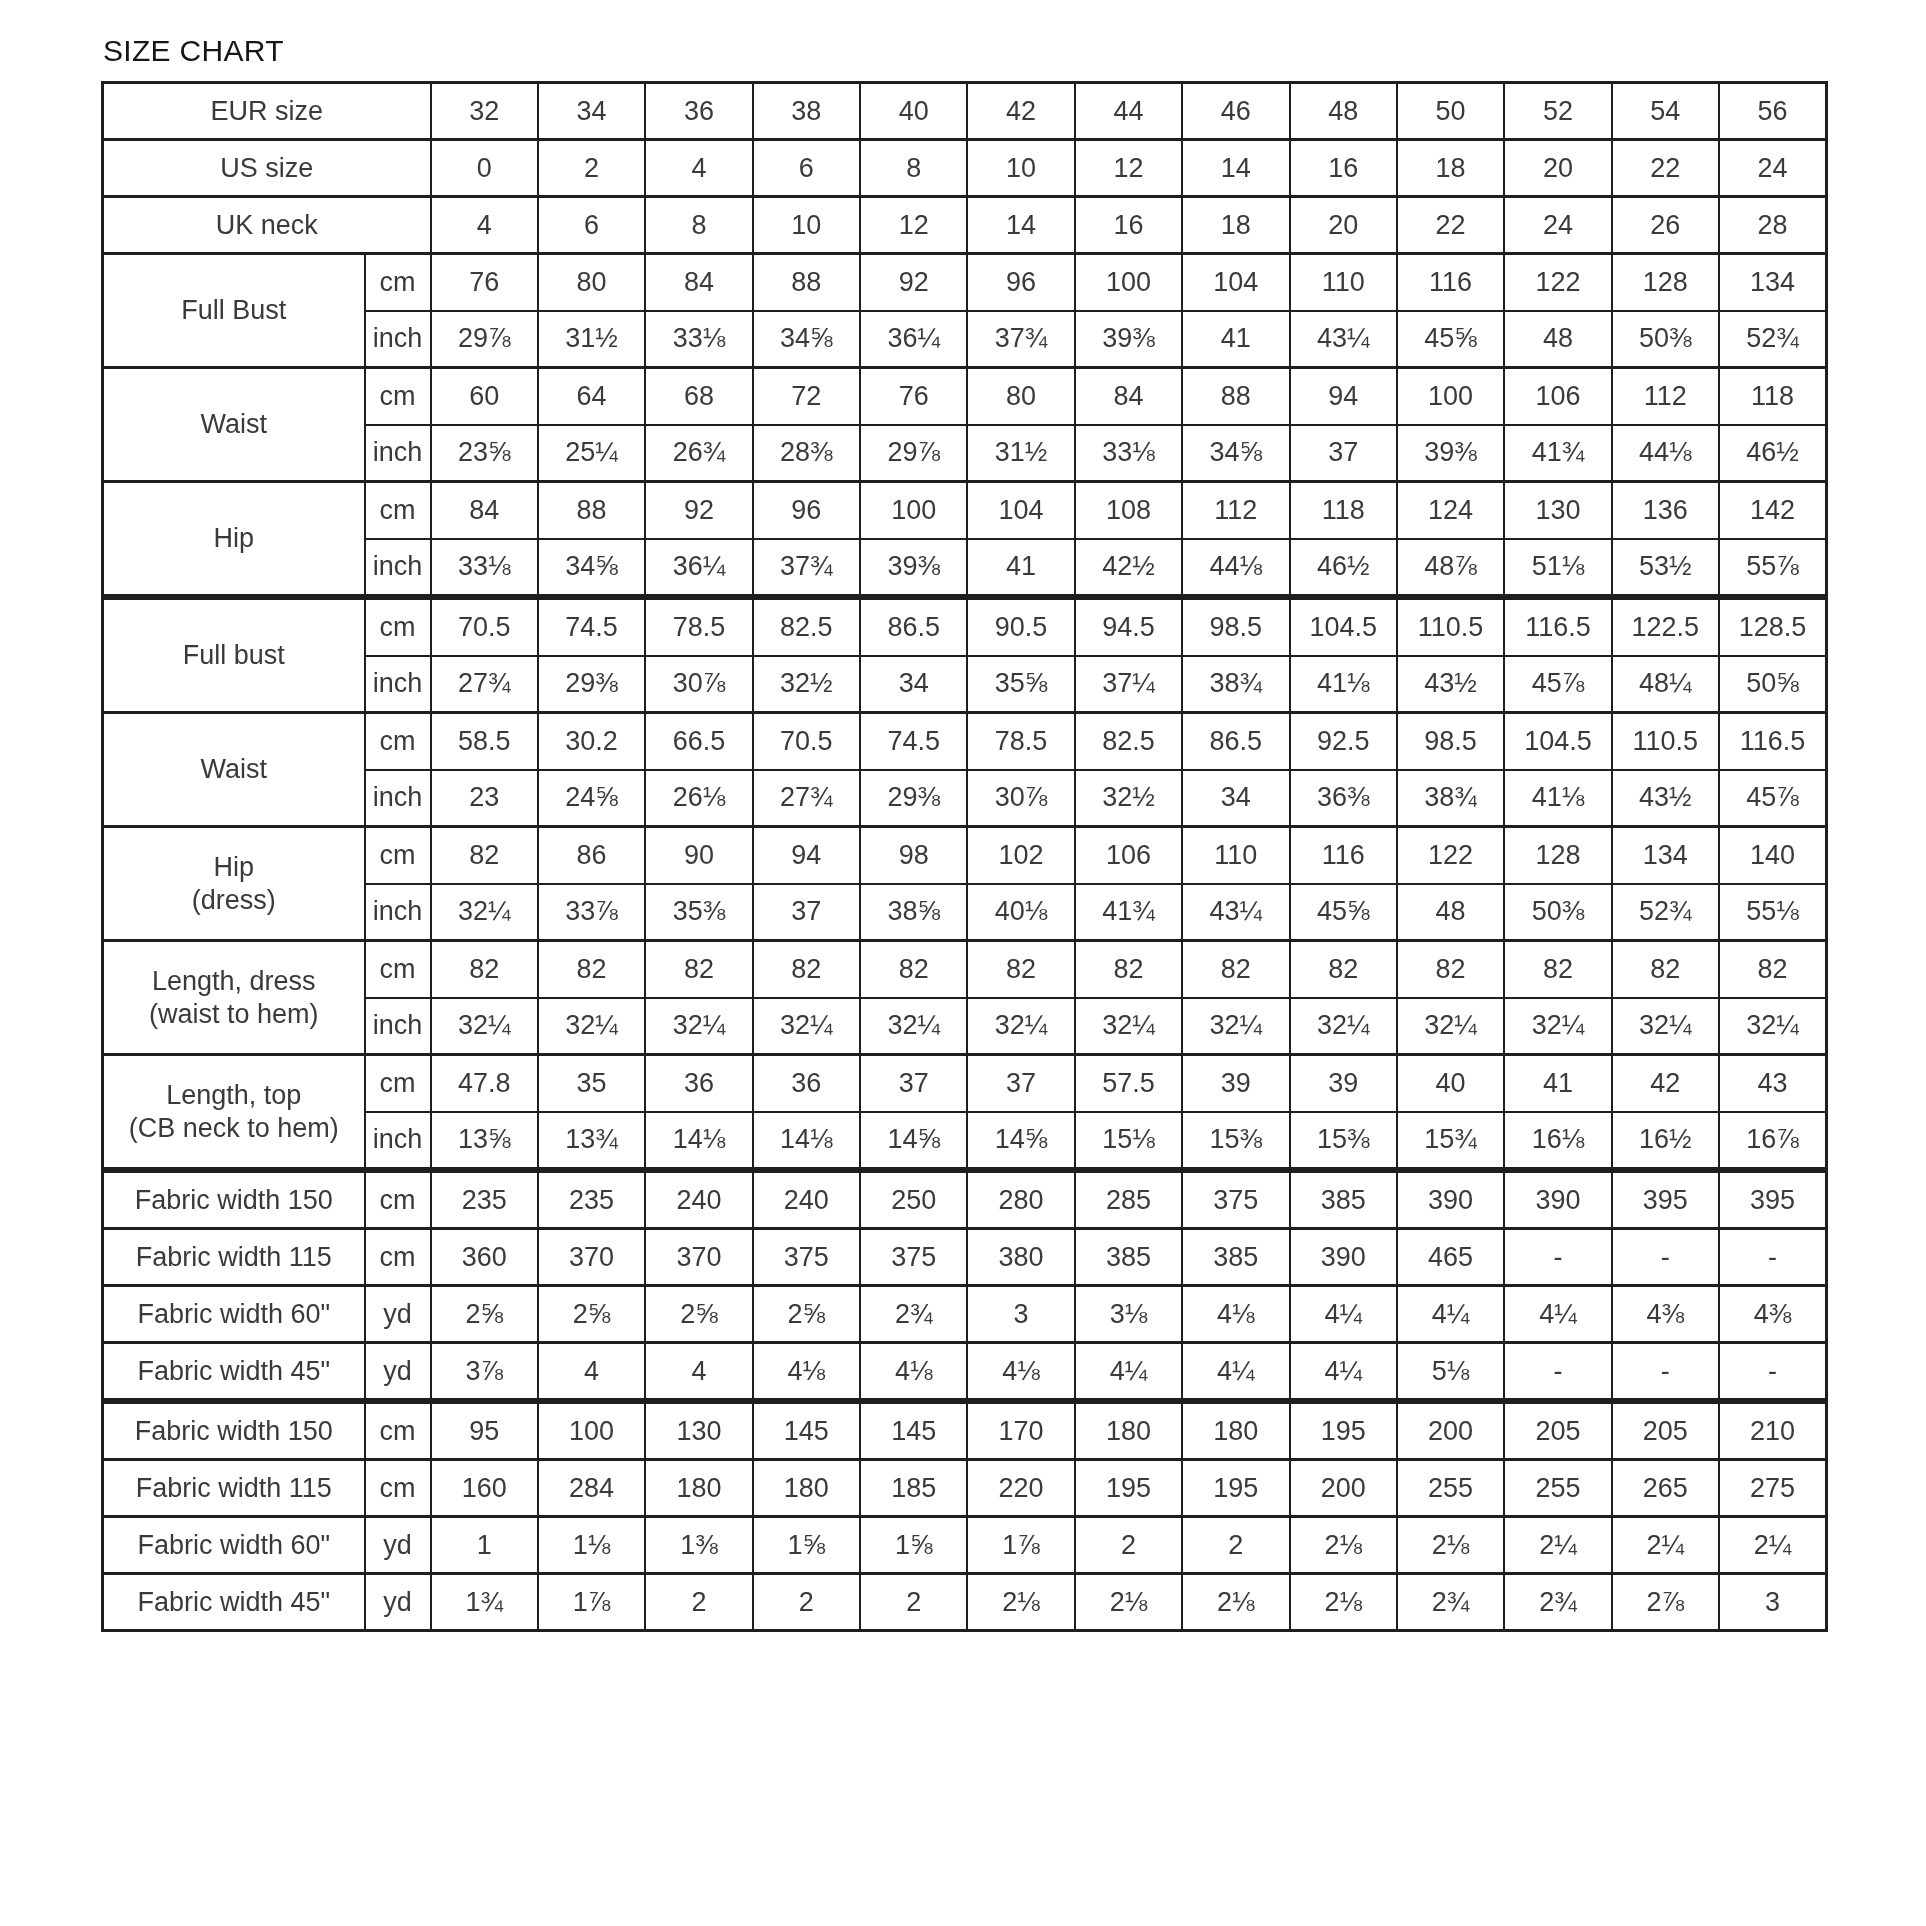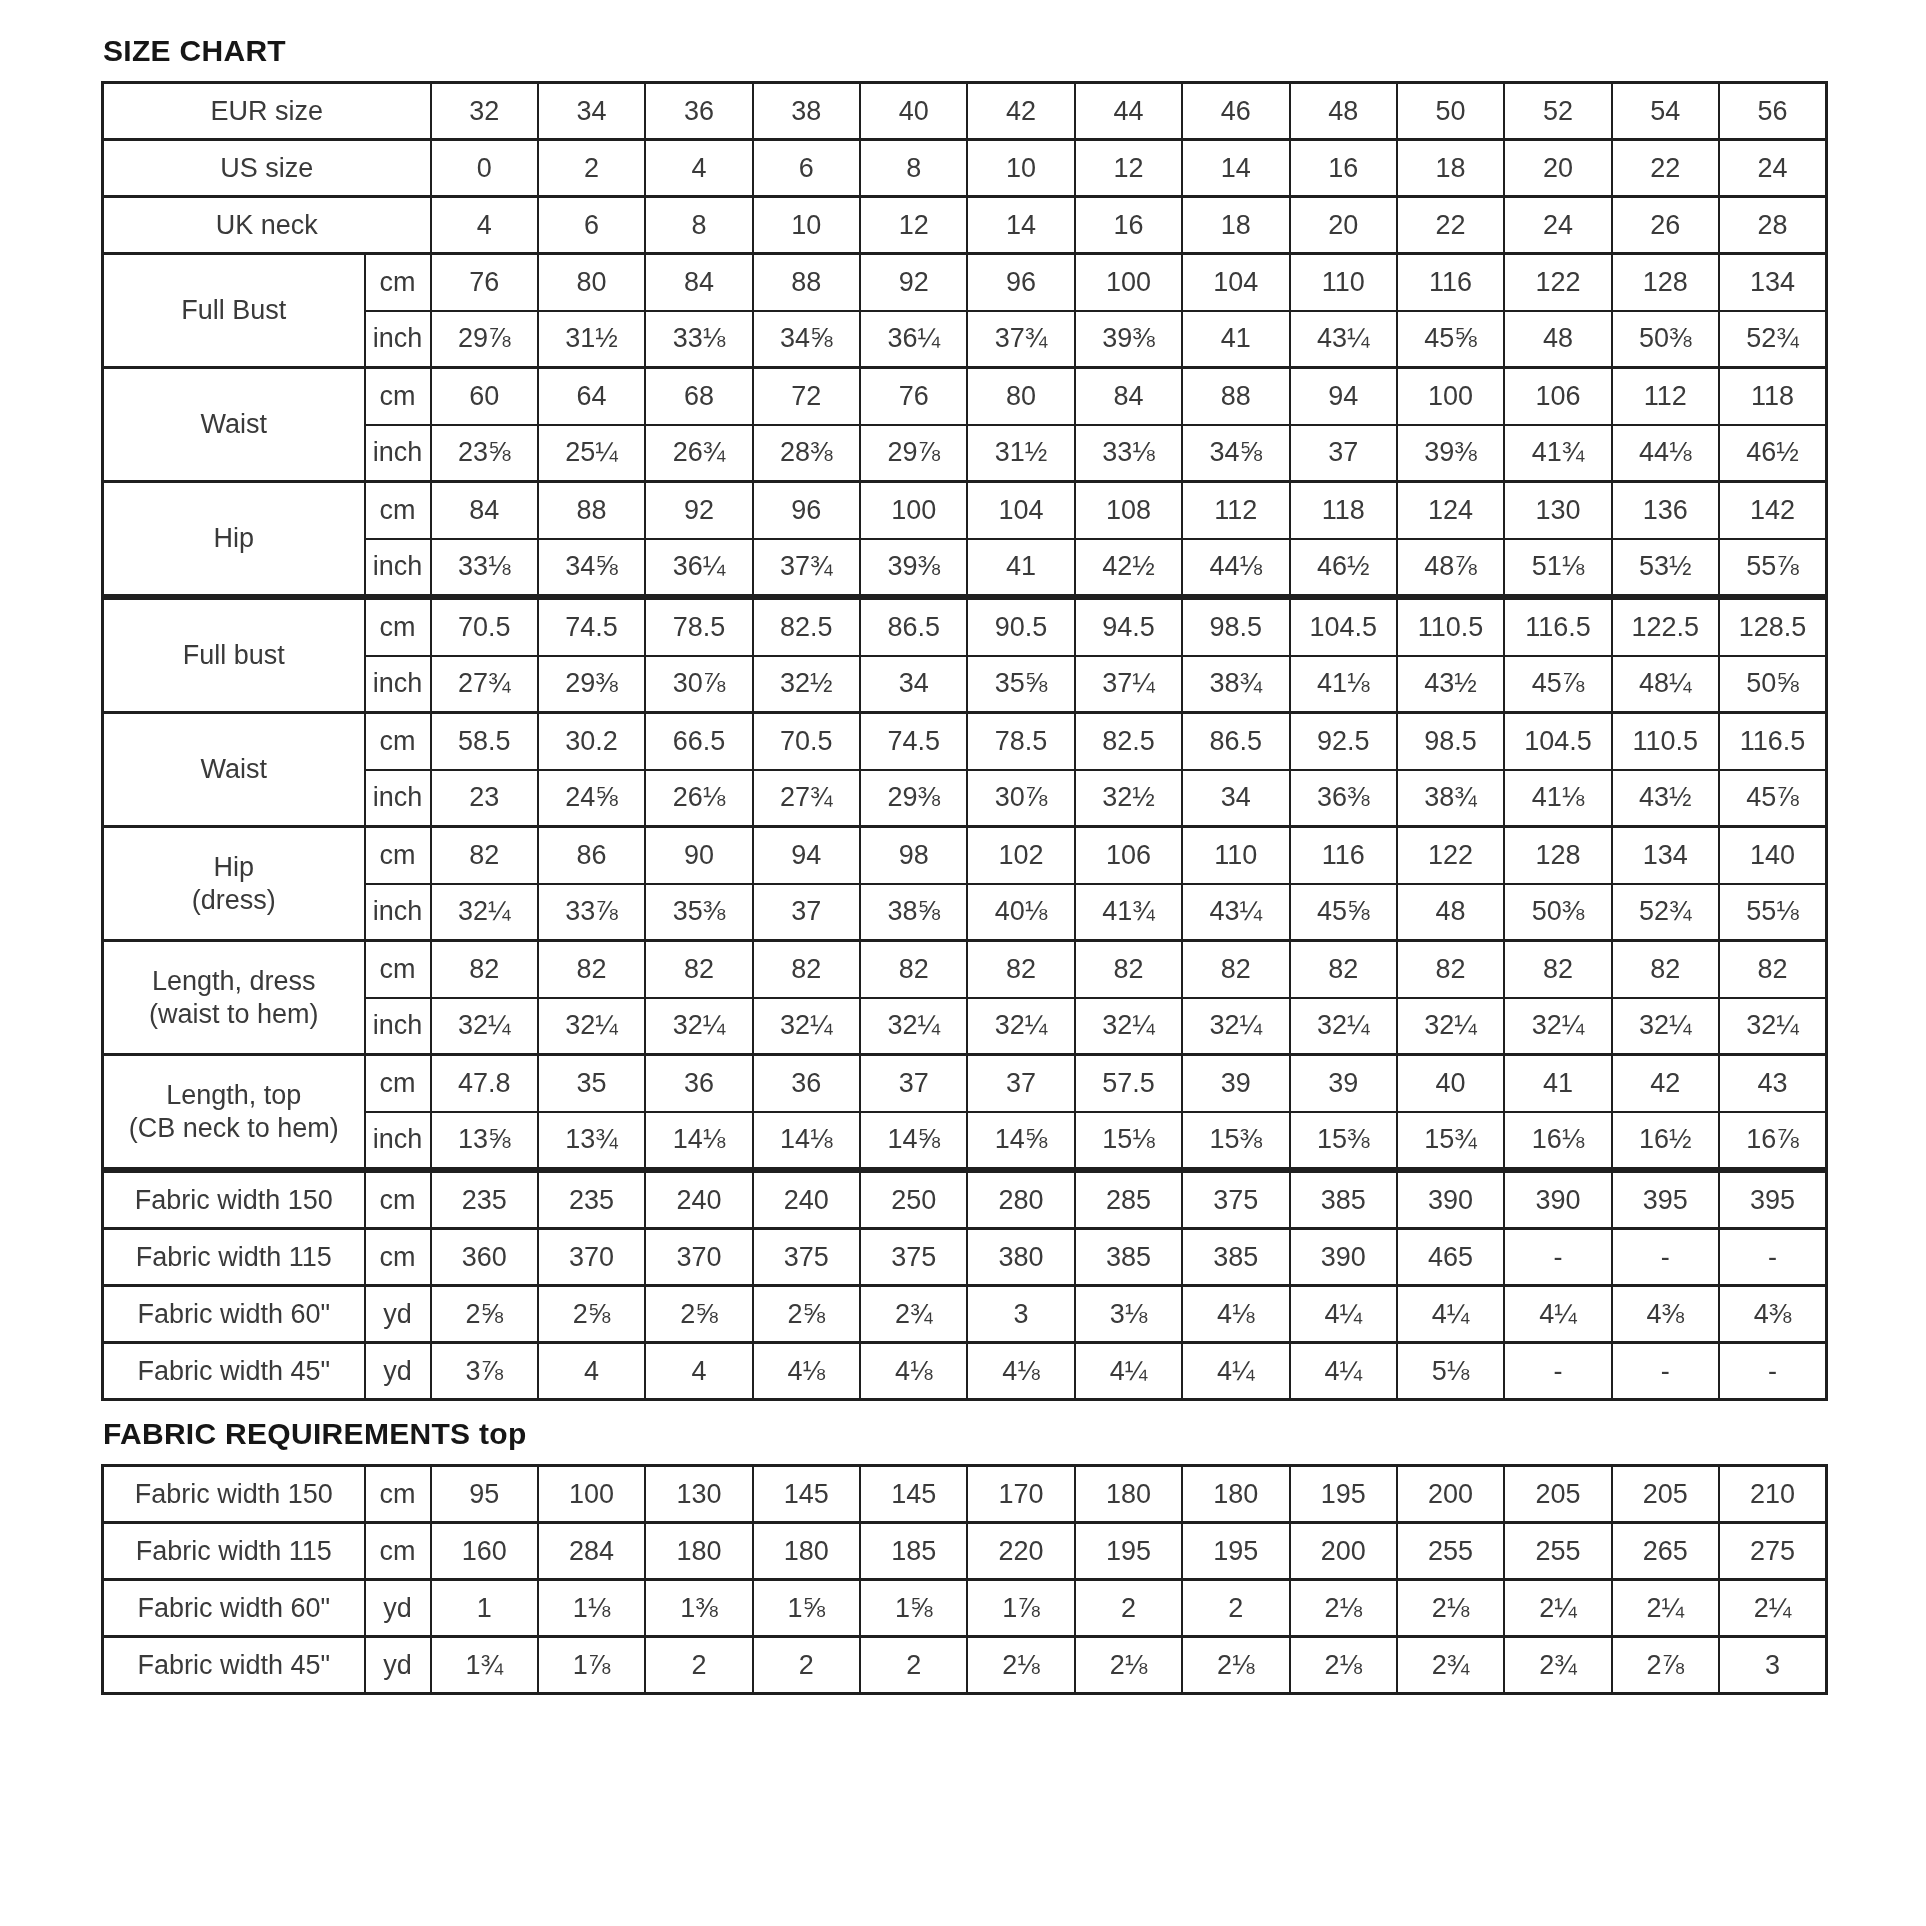--- a/index.html
+++ b/index.html
@@ -10,21 +10,21 @@
     overflow: hidden;
     background: #ffffff;
     font-family: "Liberation Sans", sans-serif;
     color: #3a3a3a;
   }
   .page {
     padding: 34px 99px 40px 101px;
   }
   .section-title {
     font-size: 30px;
-    font-weight: 700;
+    font-weight: 400;
     color: #161616;
     letter-spacing: 0.3px;
     margin: 16px 0 13px 2px;
   }
   .section:first-child .section-title { margin-top: 0; }
   table {
     border-collapse: collapse;
     width: 1727px;
     table-layout: fixed;
     border: 3px solid #1f1f1f;
@@ -461,21 +461,20 @@
             <td class="val">5⅛</td>
             <td class="val">-</td>
             <td class="val">-</td>
             <td class="val">-</td>
           </tr>
         </tbody>
       </table>
   </div>
 
   <div class="section">
-    <h2 class="section-title">FABRIC REQUIREMENTS top</h2>
     <table>
       <colgroup>
           <col class="c-label">
           <col class="c-unit">
         </colgroup>
     <tbody>
           <tr class="gs">
             <td class="lbl">Fabric width 150</td>
             <td class="unit">cm</td>
             <td class="val">95</td>

